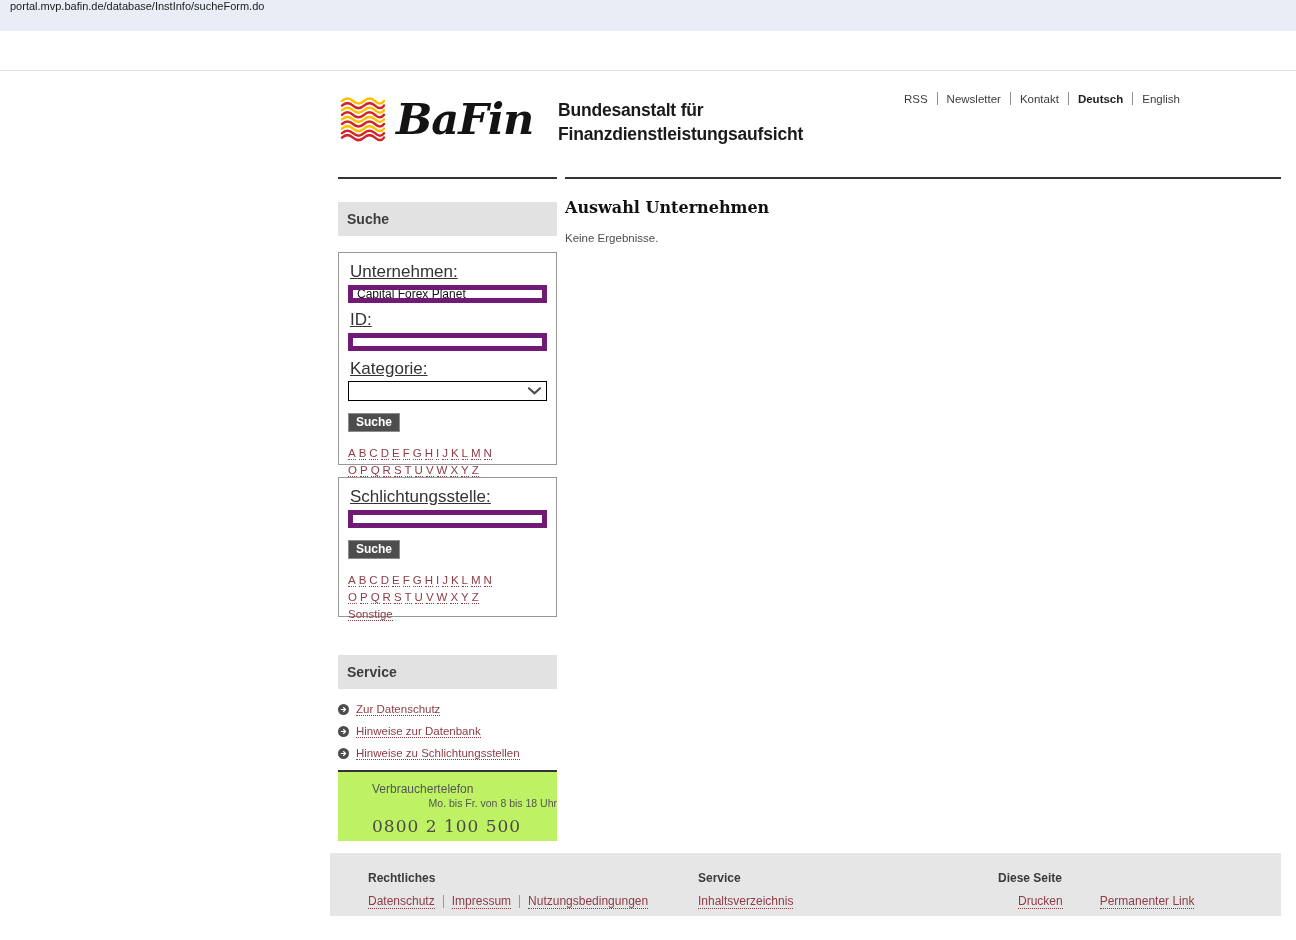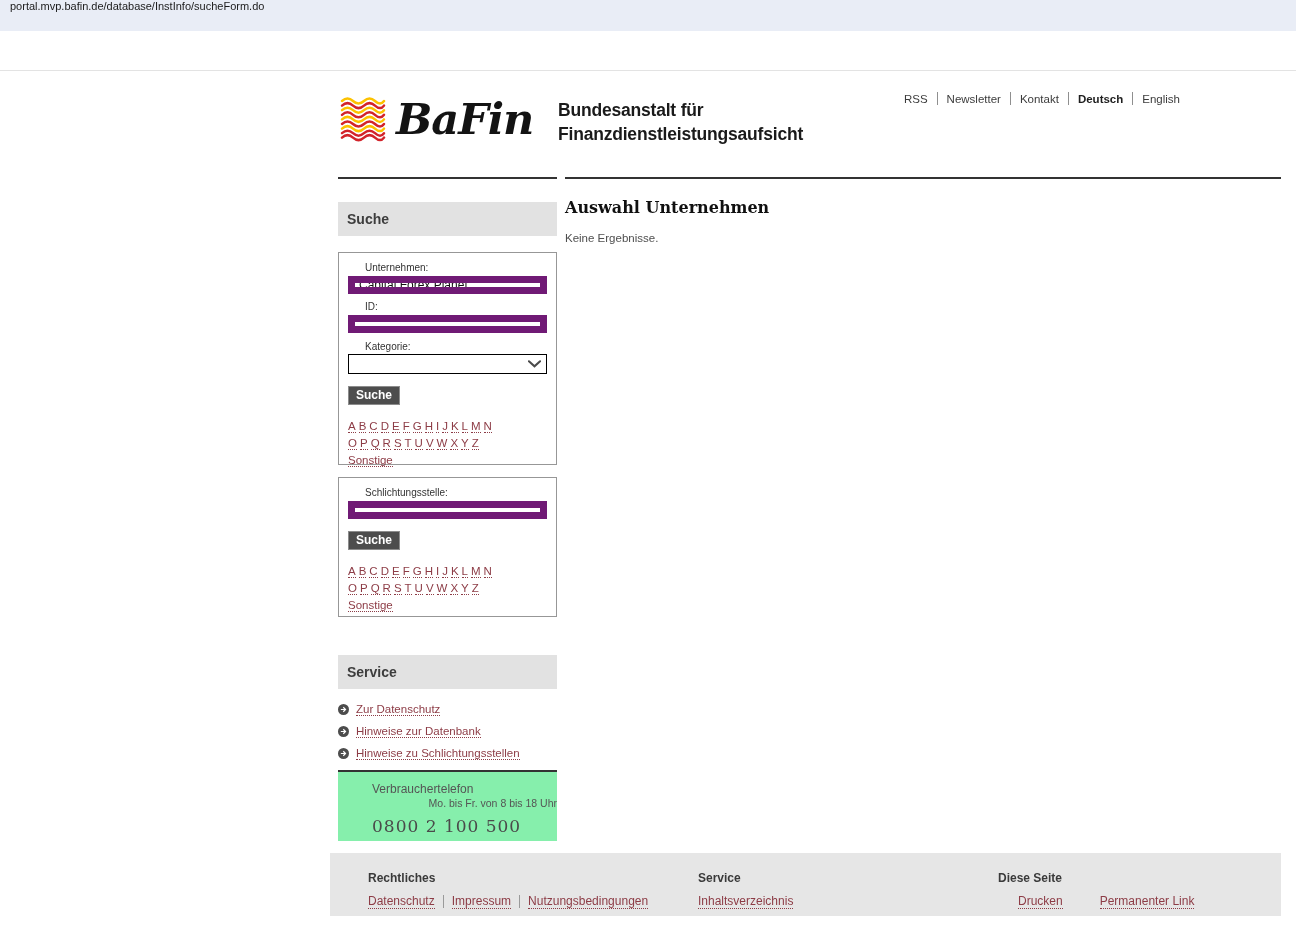--- a/index.html
+++ b/index.html
@@ -27,43 +27,43 @@
 
   
   .rule { position:absolute; top:177px; height:2px; background:#333; }
   .rule.side { left:338px; width:219px; }
   .rule.main { left:565px; width:716px; }
 
   
   .side-head { position:absolute; left:338px; width:219px; height:34px; background:#e2e2e2;
                display:flex; align-items:center; padding-left:9px; font-size:14px; font-weight:700; color:#3d3d3d; }
   .side-box { position:absolute; left:338px; width:219px; border:1px solid #979797; background:#fff; padding:6px 9px; }
-  .field-label { font-size:10px; color:#333; margin:3px 17px 2px; }
-  .text-input { width:100%; height:18px; border:7px solid #701a75; font-family:"Liberation Sans",sans-serif;
+  .field-label { font-size:17px; color:#333; margin:3px 2px 2px;text-decoration:underline; }
+  .text-input { width:100%; height:18px; border:5px solid #701a75; font-family:"Liberation Sans",sans-serif;
                 font-size:12px; padding:0 4px; color:#111; background:#fff; }
   .select-wrap { position:relative; width:100%; height:20px; }
   .select-wrap select { width:100%; height:20px; border:1px solid #000; background:#fff;
                         -webkit-appearance:none; appearance:none; font-size:12px; padding:0 4px; }
   .select-wrap .chev { position:absolute; right:6px; top:6px; pointer-events:none; }
   .btn { display:inline-block; margin-top:12px; background:#4d4d4d; color:#fff; border:1px solid #8c8c8c;
          font-family:"Liberation Sans",sans-serif; font-size:12px; font-weight:700; padding:1px 7px 2px; cursor:pointer; }
   .alpha { margin-top:12px; line-height:16px; }
   .alpha-row a, a.plain-link { color:var(--link,#8d3c46); text-decoration:none; border-bottom:1px dotted var(--link,#8d3c46);
                                cursor:pointer; }
   .alpha-row a { font-size:11.5px; margin-right:3px; }
   .sonstige { font-size:11.5px; }
 
   .svc-links { position:absolute; left:338px; width:219px; }
   .svc-row { display:flex; align-items:center; height:22px; }
   .svc-row .bullet { width:11px; height:11px; border-radius:50%; background:#4c4c4c; display:inline-flex;
                      align-items:center; justify-content:center; margin-right:7px; flex:none; }
   .svc-row a { font-size:11.5px; }
 
   .phone-rule { position:absolute; left:338px; top:770px; width:219px; height:2px; background:#333; }
-  .phone-box { position:absolute; left:338px; top:772px; width:219px; height:69px; background:#86efac;
+  .phone-box { position:absolute; left:338px; top:772px; width:219px; height:69px; background:#bef264;
                padding:10px 0 0 34px; }
   .phone-title { font-size:12px; color:#555; }
   .phone-hours { font-size:10.5px; color:#555; margin-top:1px;text-align:right; }
   .phone-number { font-family:"DejaVu Serif", serif; font-size:17px; color:#4a4a4a; letter-spacing:1px; margin-top:7px; }
 
   
   .main-title { position:absolute; left:565px; top:198px; font-family:"DejaVu Serif", serif;
                 font-weight:700; font-size:16px; color:#101010; }
   .main-empty { position:absolute; left:565px; top:232px; font-size:11.5px; color:#4f4f4f; }
 

